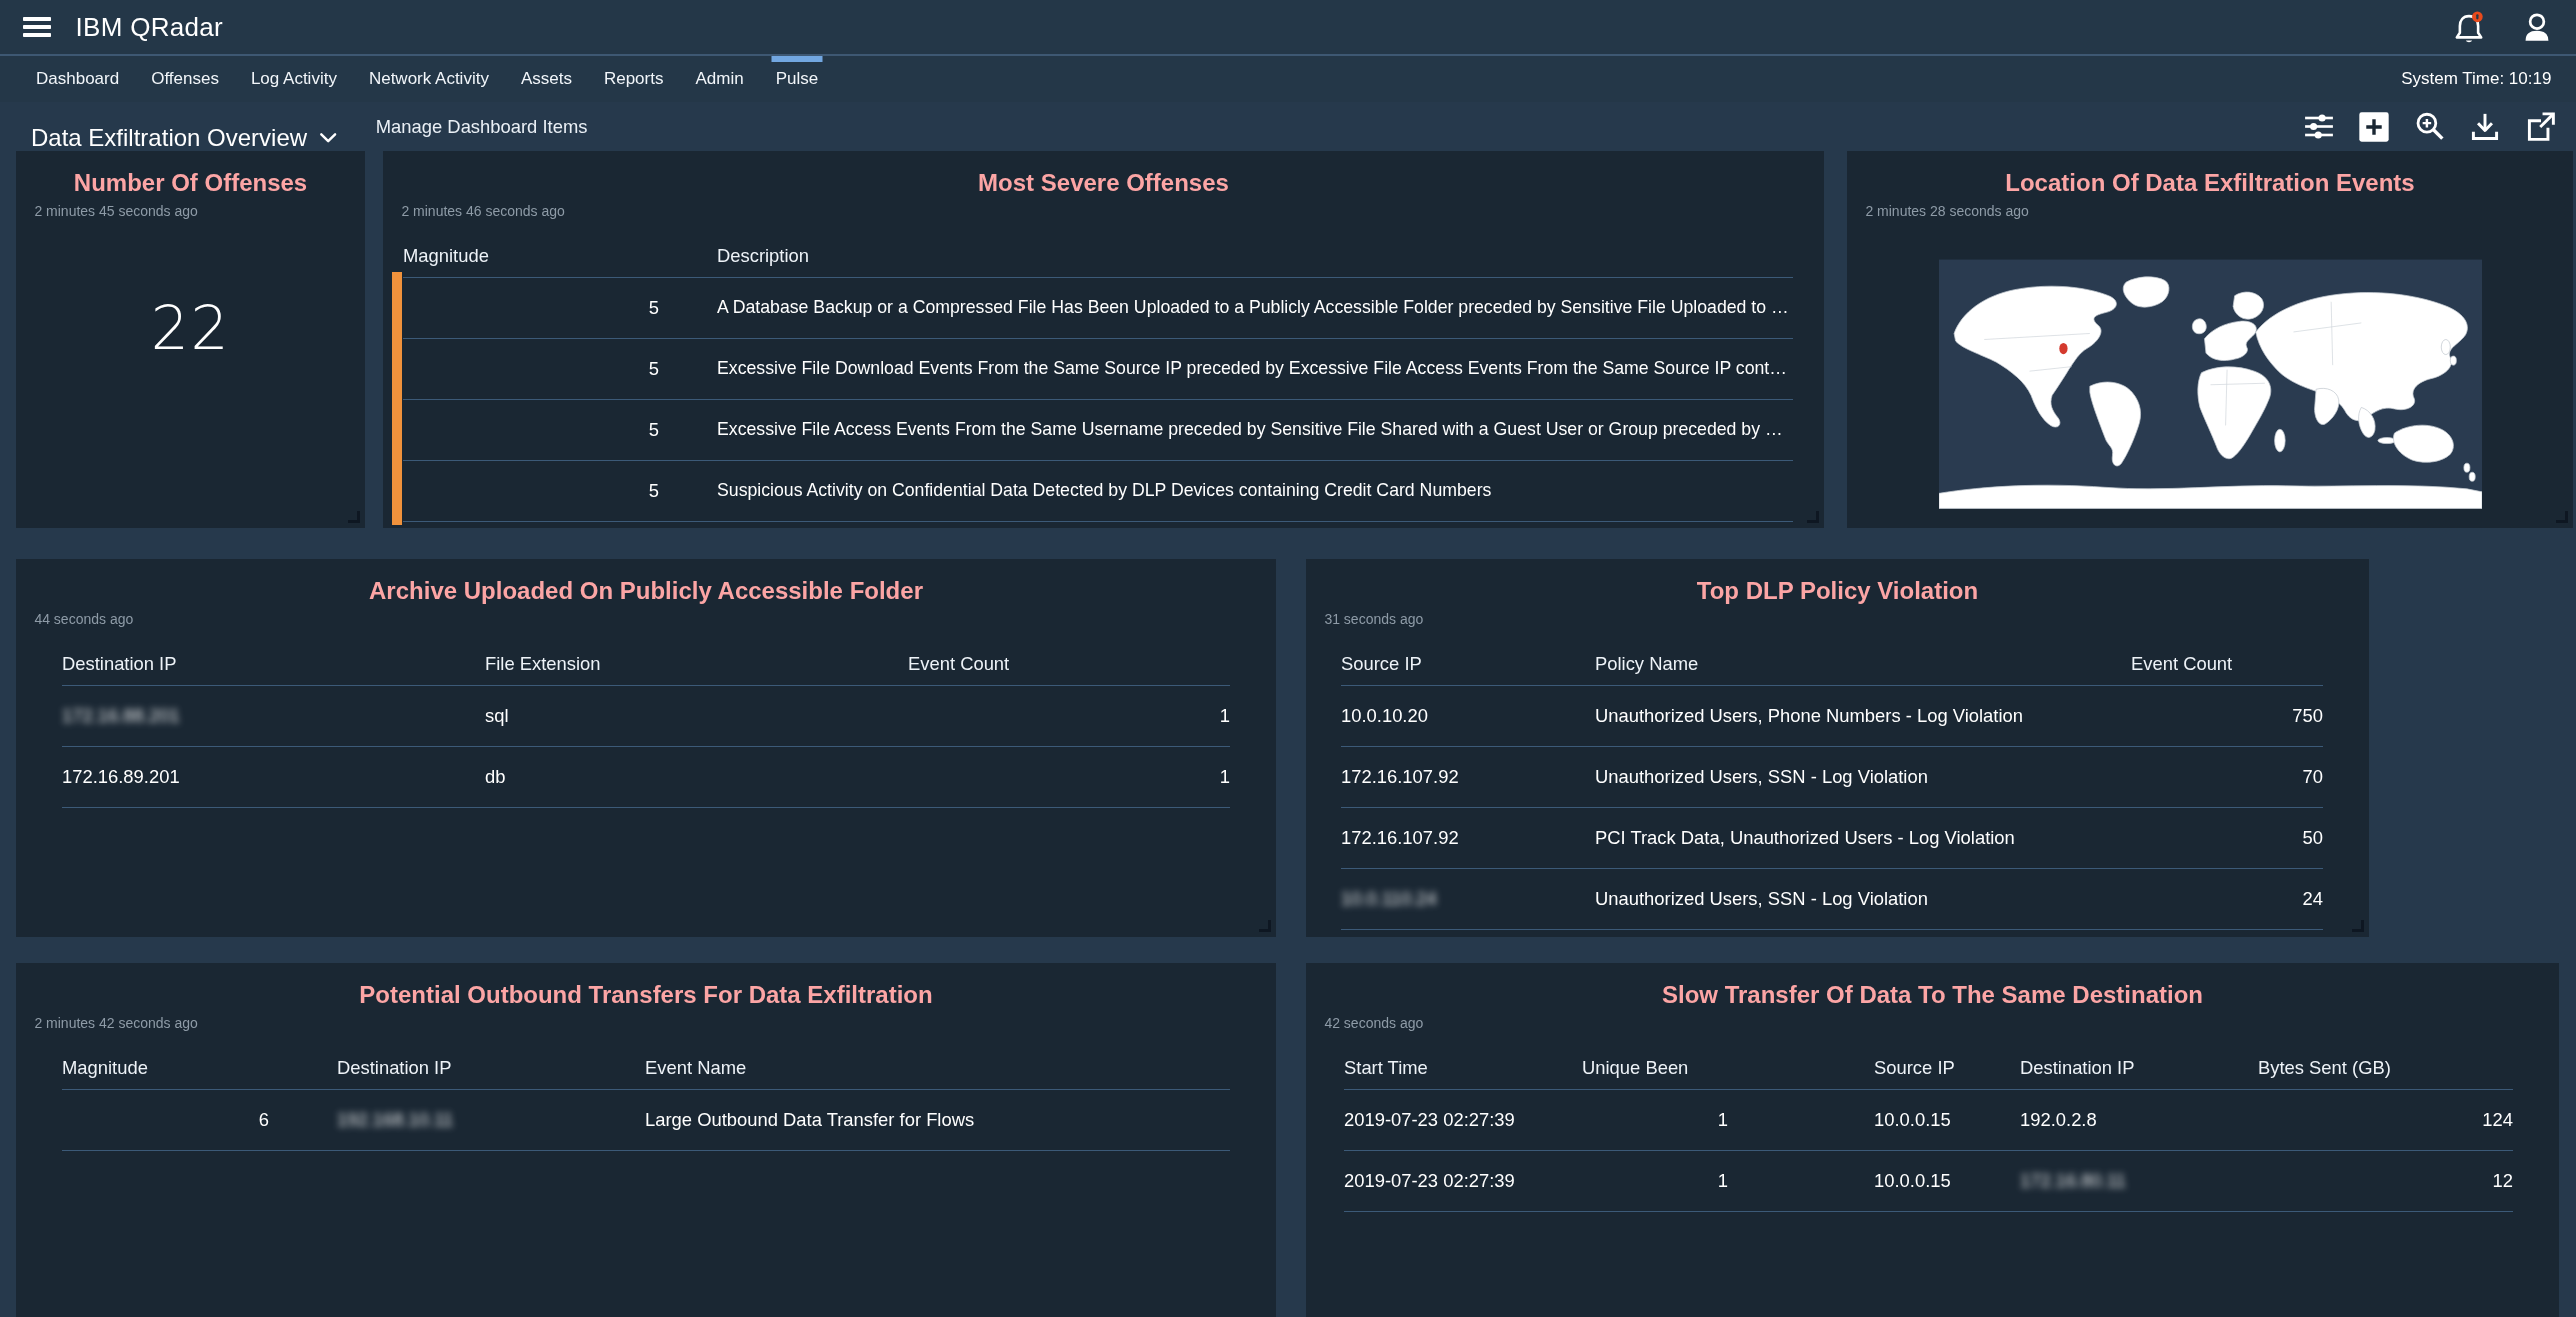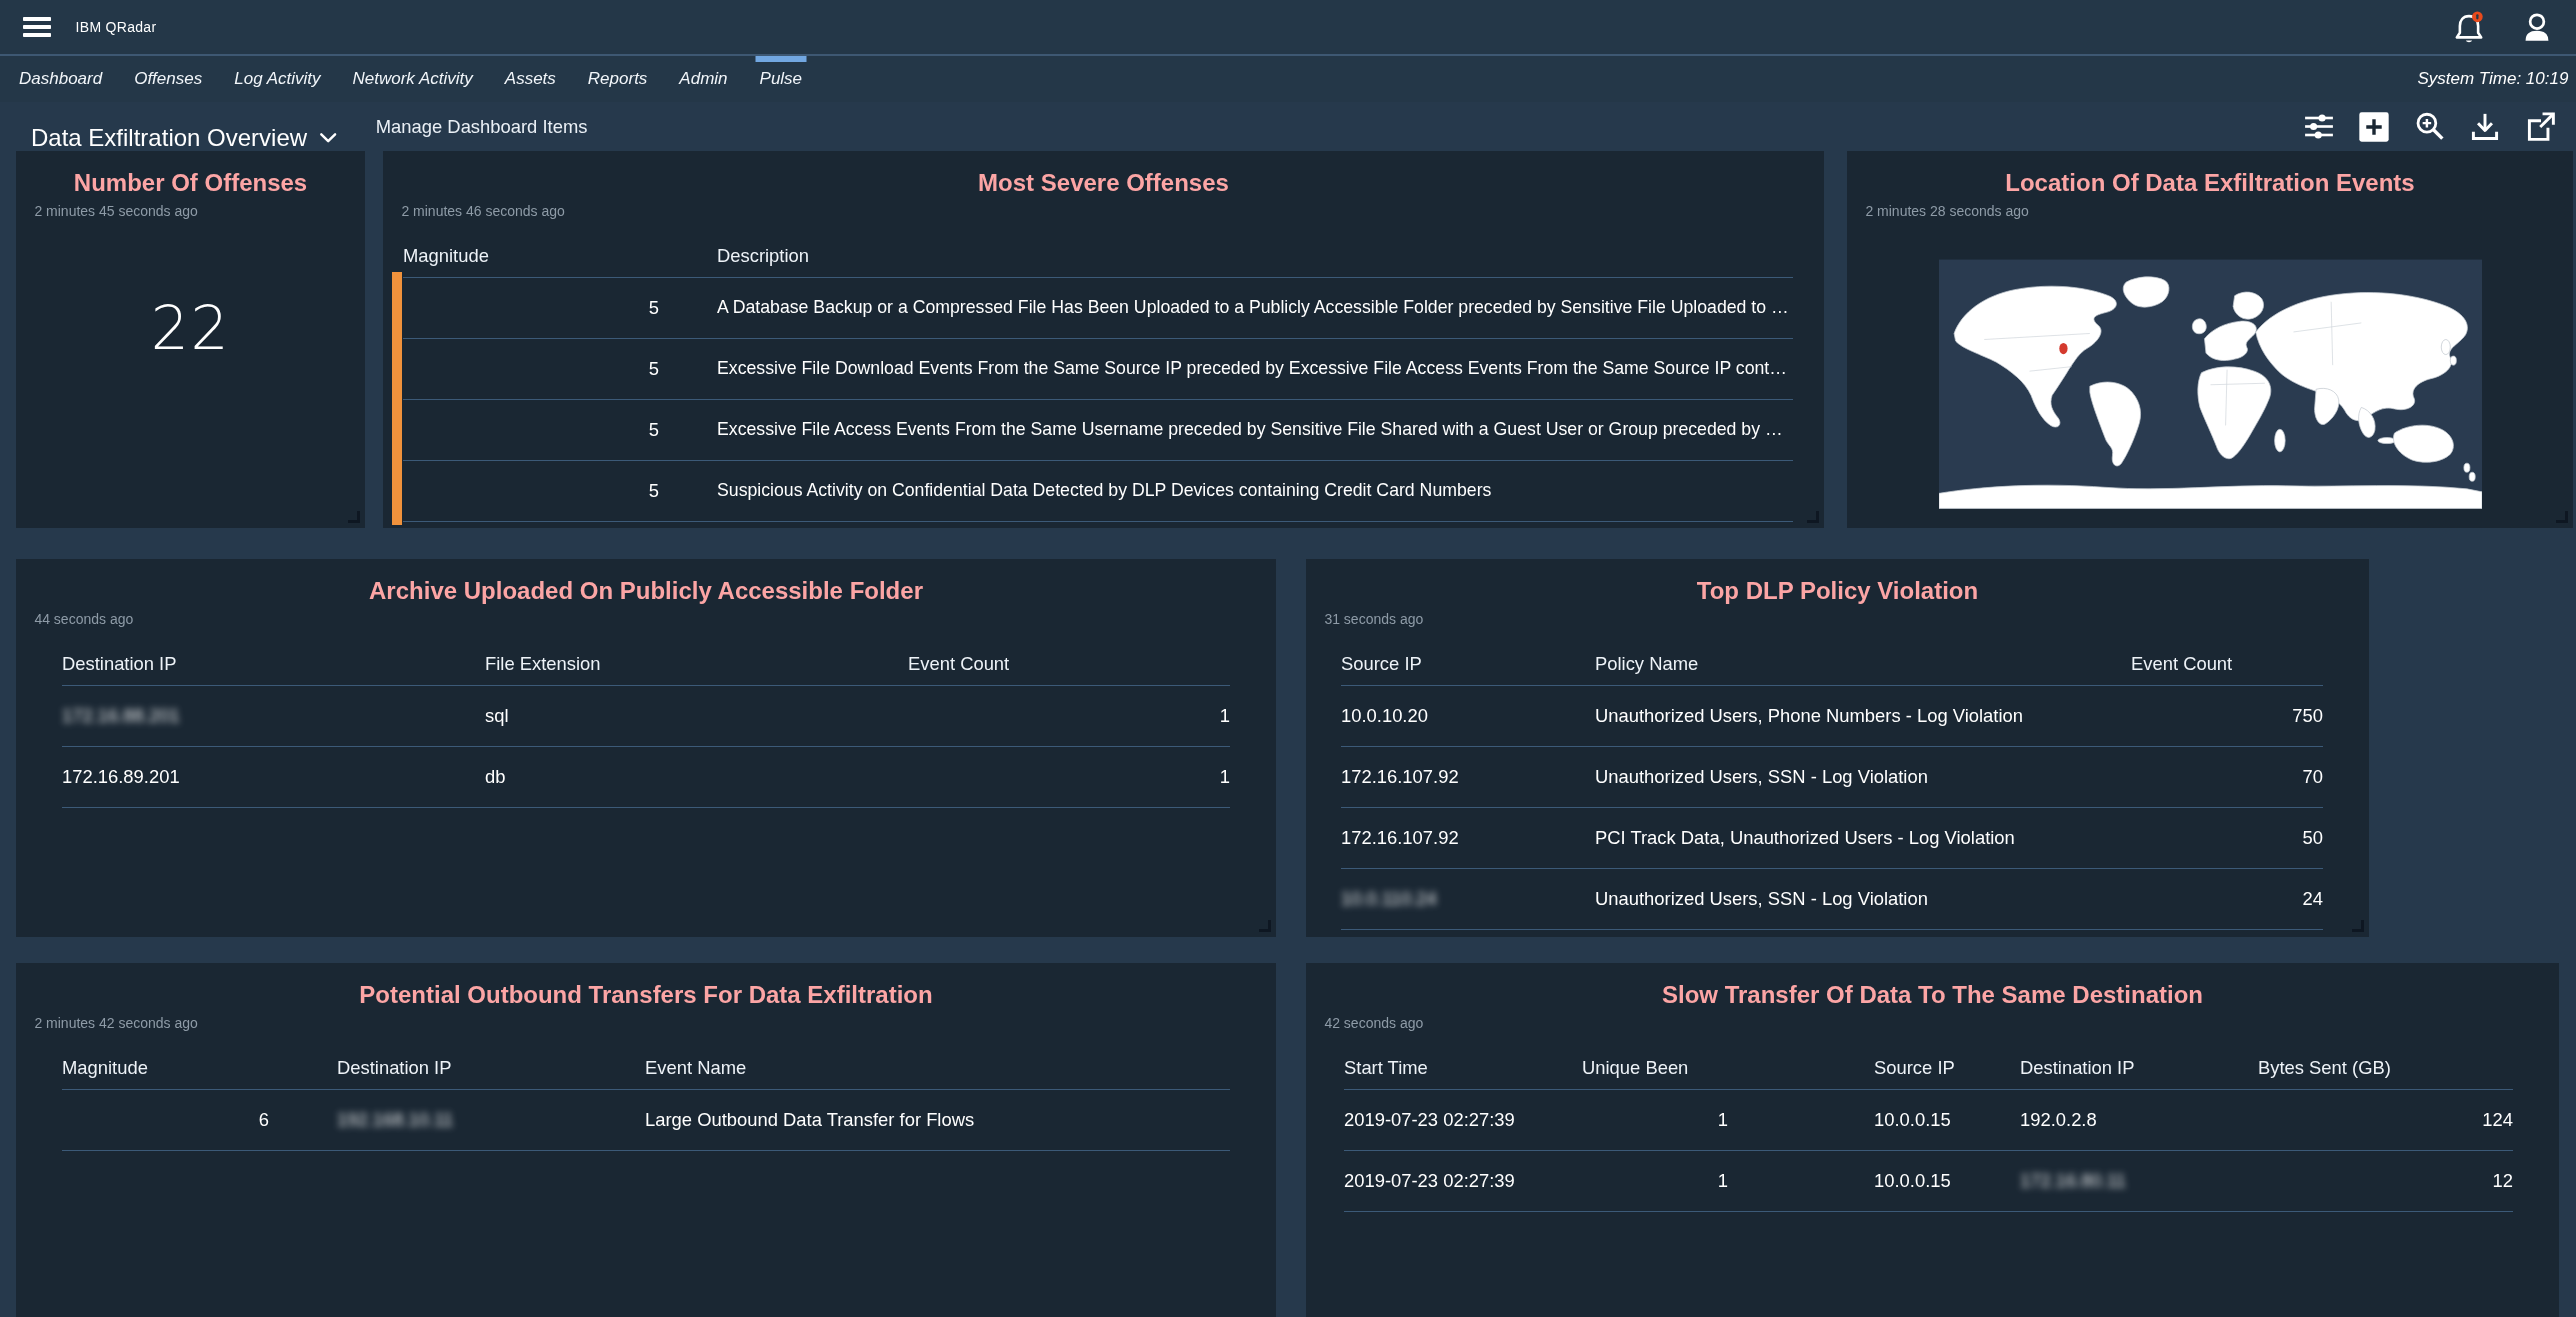--- a/index.html
+++ b/index.html
@@ -6,25 +6,25 @@
   html,body { margin:0; padding:0; }
   body {
     width:2576px; height:1317px; position:relative; overflow:hidden;
     background:#26394c; color:#fff;
     font-family:"Liberation Sans", sans-serif;
   }
   
   .topbar { height:54px; background:#243748; display:flex; align-items:center; padding:0 23px; }
   .hamburger { width:28px; height:20px; display:flex; flex-direction:column; justify-content:space-between; cursor:pointer; }
   .hamburger span { height:3.8px; background:#fff; border-radius:0.8px; }
-  .brand { font-size:14px; margin-left:24.6px; letter-spacing:0.3px; }
+  .brand { font-size:26px; margin-left:24.6px; letter-spacing:0.3px; }
   .top-spacer { flex:1; }
   .top-icon { margin-left:35px; cursor:pointer; position:relative; display:flex; align-items:center; }
   
-  .tabs { height:48px; background:#243748; border-top:2.3px solid #3e5873; display:flex; align-items:center; padding:0 3px; position:relative;font-style:italic; }
+  .tabs { height:48px; background:#243748; border-top:2.3px solid #3e5873; display:flex; align-items:center; padding:0 20px; position:relative; }
   .tab { font-size:17px; color:#f2f6fa; padding:0 16px; height:100%; display:flex; align-items:center; position:relative; cursor:pointer; }
   .tab .indicator { position:absolute; top:0; left:50%; transform:translateX(-50%); width:51px; height:6.1px; background:#72a7e1; }
   .system-time { margin-left:auto; font-size:17px; padding-right:4.6px; }
   
   .dash-head { height:49px; display:flex; align-items:center; padding:0 18.4px 0 31px; }
   .dash-title { font-size:24px; display:flex; align-items:center; gap:12.3px; cursor:pointer;margin-top:23px; }
   .manage { font-size:18.4px; margin-left:38px; color:#eaf0f6; cursor:pointer; }
   .toolbar { margin-left:auto; display:flex; align-items:center; gap:21.5px; }
   .tool-btn { cursor:pointer; display:flex; align-items:center; }
   

